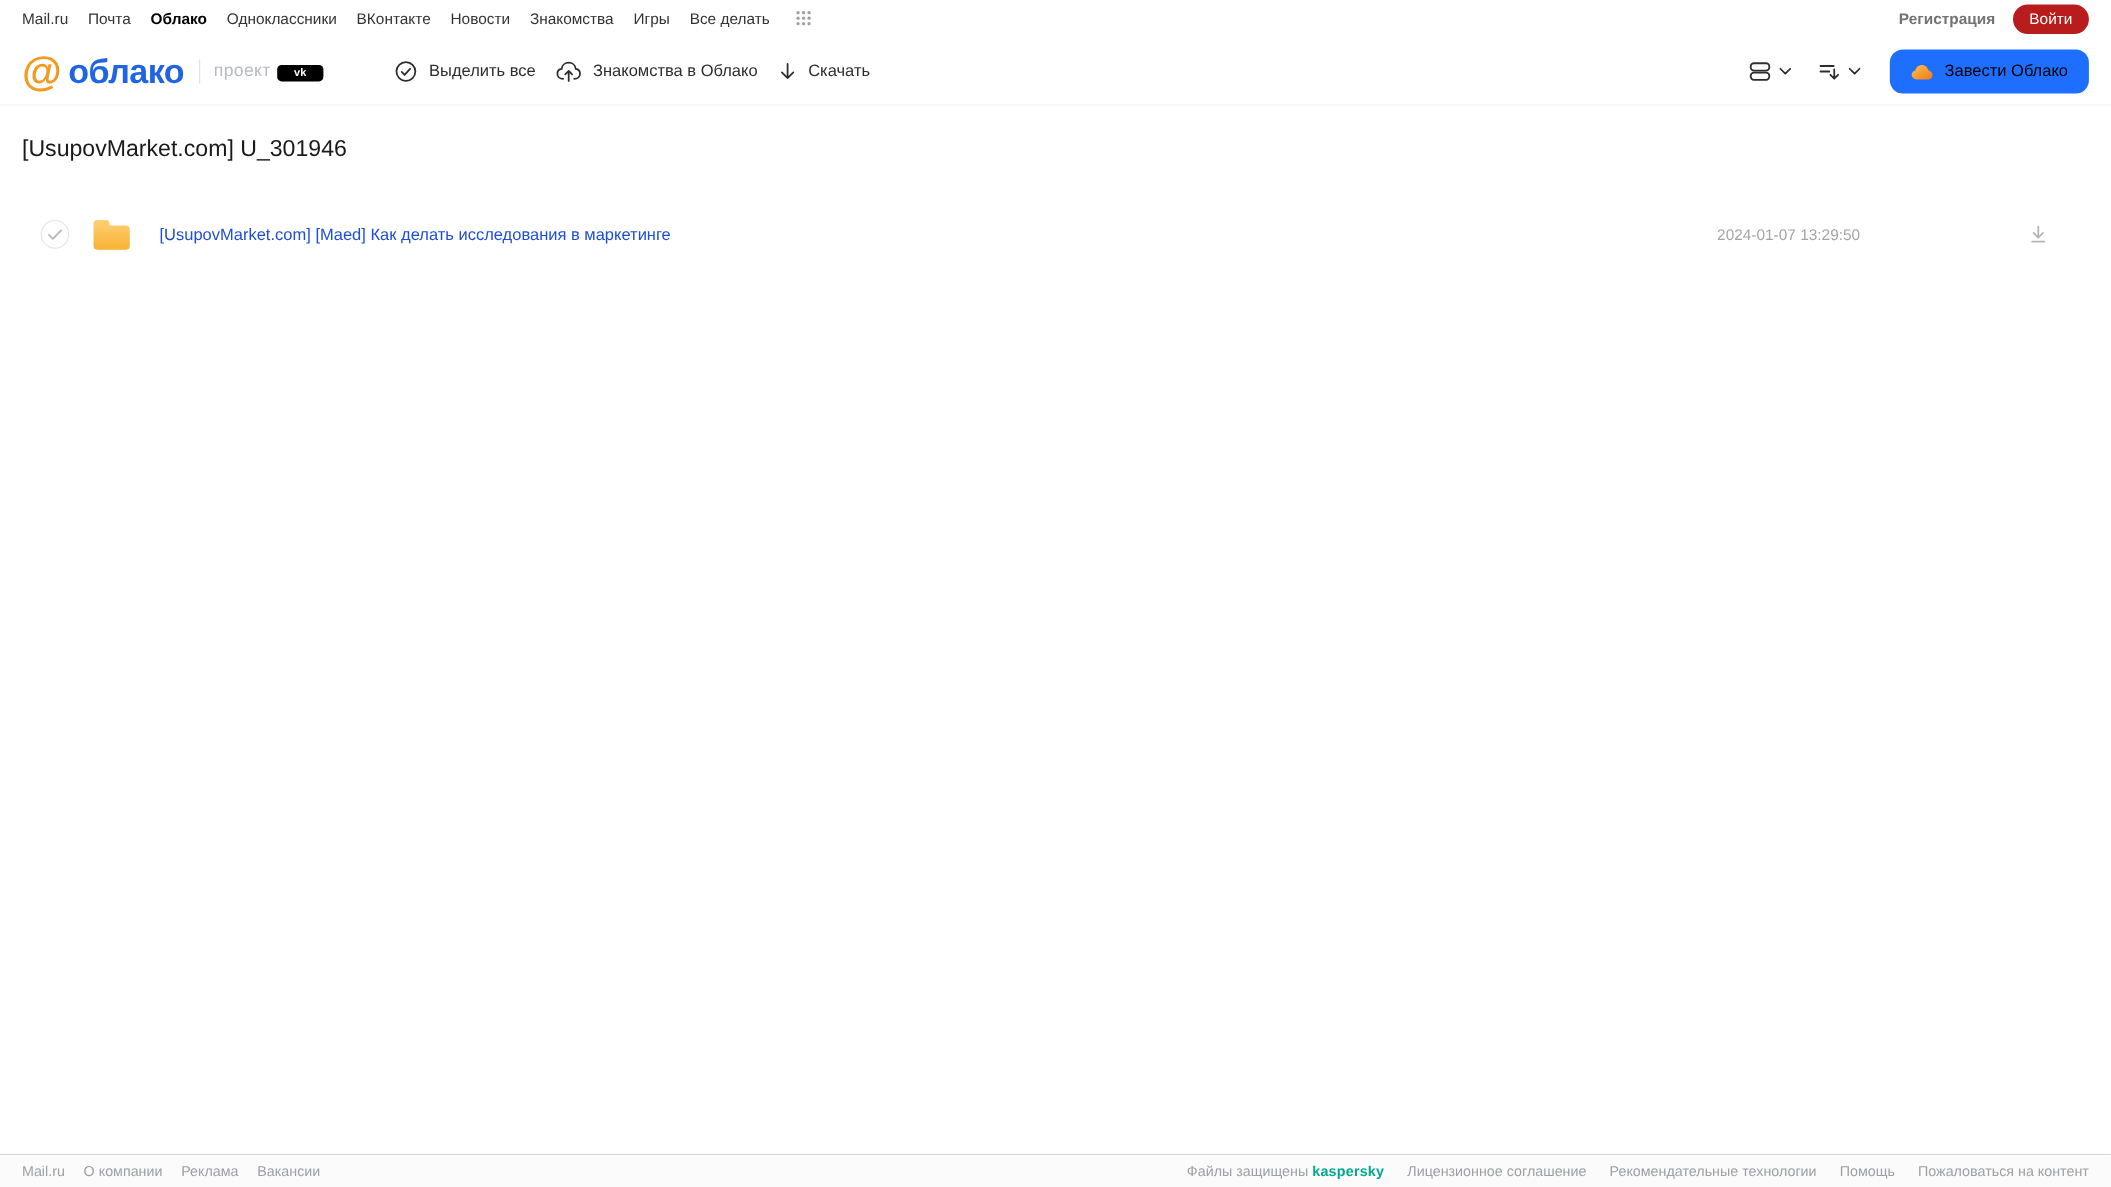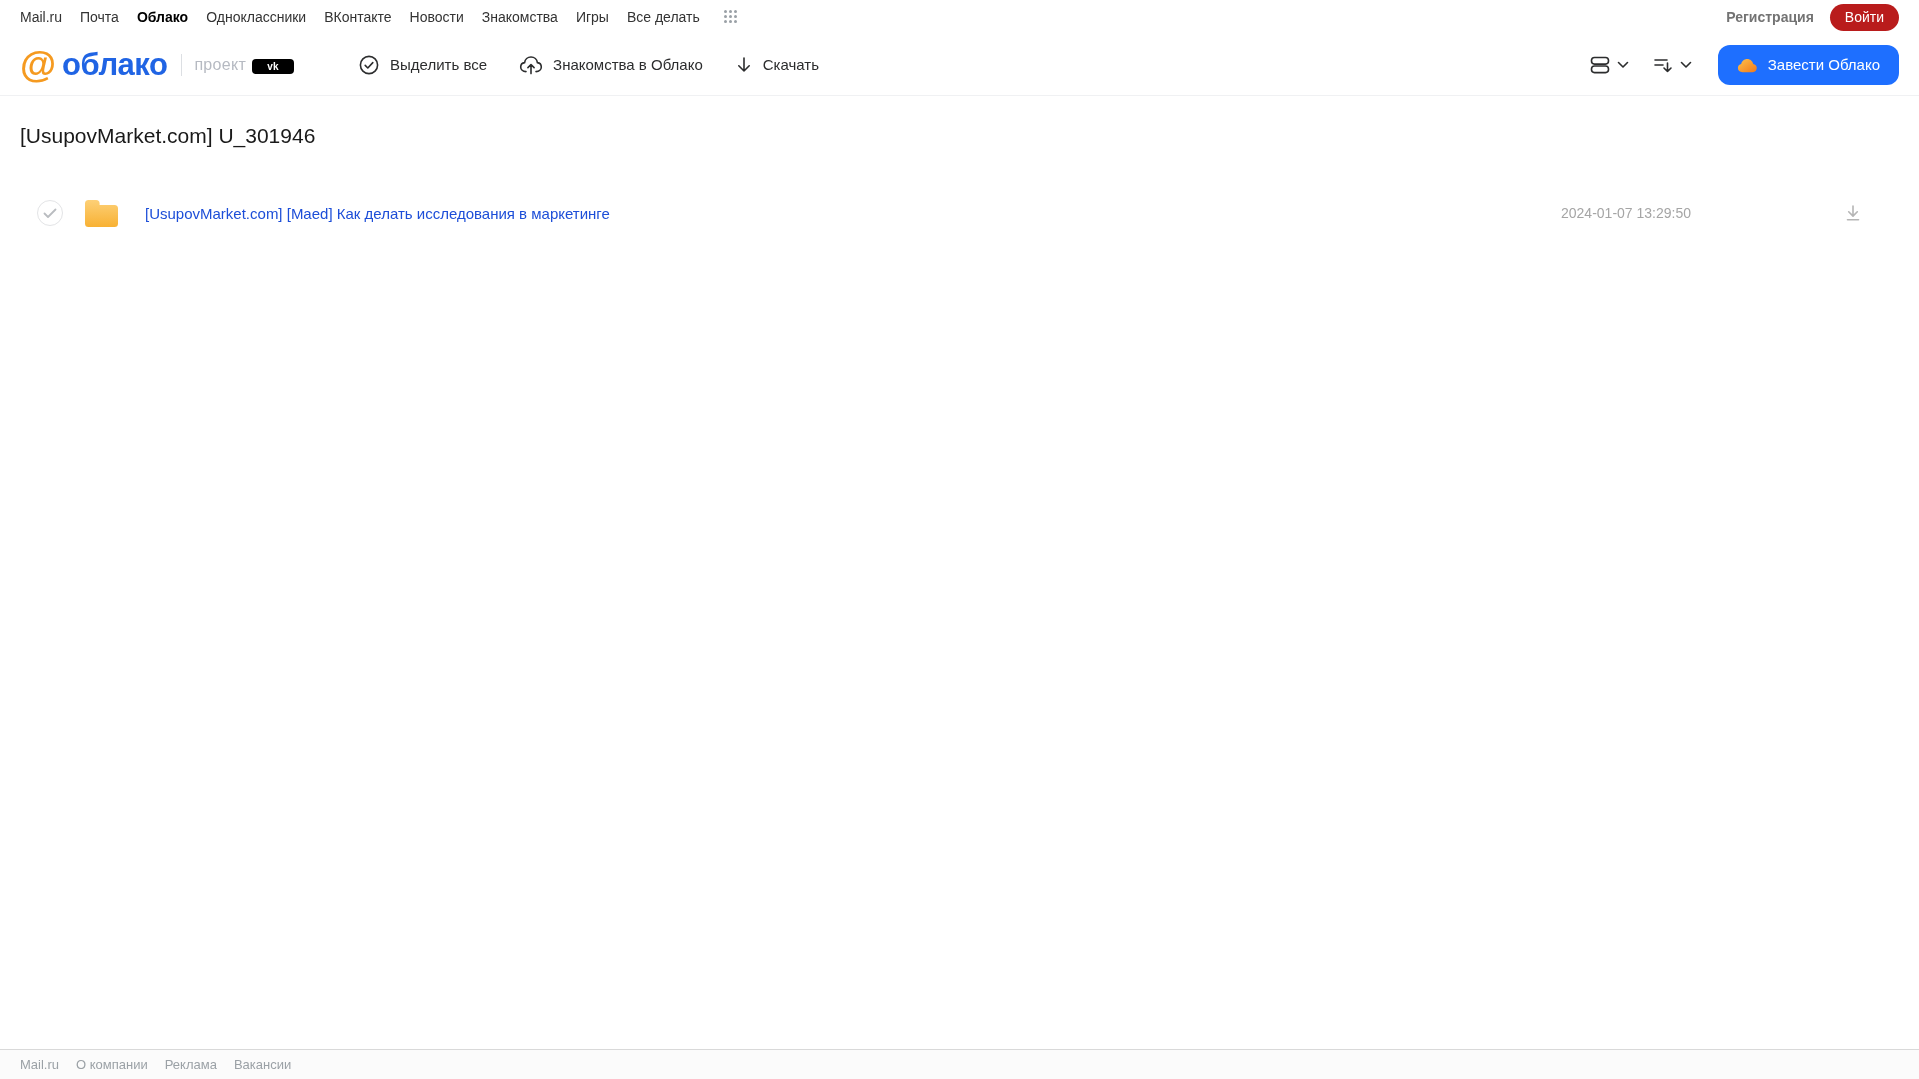--- a/index.html
+++ b/index.html
@@ -40,31 +40,31 @@
   .logo { display:flex; align-items:center; cursor:pointer; }
   .logo-at { color:#f59a20; font-size:37px; font-weight:700; line-height:1; margin-right:6px; }
   .logo-word { color:#2064e4; font-size:31px; font-weight:700; letter-spacing:-0.5px; }
   .logo-divider { width:1px; height:22px; background:#dcdfe3; margin:0 12px 0 14px; }
   .logo-project { color:#b6bac2; font-size:16px; letter-spacing:0.3px; display:flex; align-items:flex-end; gap:6px; }
   .vk-badge {
     width:42px; height:15px; background:#000000; border-radius:4px;
     color:#fff; font-size:10px; font-weight:700;
     display:inline-flex; align-items:center; justify-content:center;
   }
-  .toolbar { display:flex; align-items:center; gap:32px; margin-left:64px; }
+  .toolbar { display:flex; align-items:center; gap:18px; margin-left:64px; }
   .tool-btn {
     display:flex; align-items:center; gap:10px;
     font-size:15px; color:#2c2d2e; cursor:pointer; background:none; border:none;
     font-family:inherit;
   }
   .header-right { margin-left:auto; display:flex; align-items:center; gap:14px; }
   .icon-dd { display:flex; align-items:center; gap:5px; cursor:pointer; padding:4px; }
   .create-btn {
     margin-left:8px; height:40px; padding:0 19px; border:none; cursor:pointer;
-    background:#1e6fff; border-radius:12px; color:#ffffff;
+    background:#1e6fff; border-radius:12px; color:#000000;
     font-family:inherit; font-size:15px; font-weight:500;
     display:flex; align-items:center; gap:9px;
   }
 
   
   .content { padding:28px 20px 0 20px; }
   .page-title { font-size:21px; font-weight:400; color:#1a1a1a; }
   .file-list { margin-top:42px; }
   .file-row {
     display:flex; align-items:center; height:46px;
@@ -244,13 +244,23 @@
   </div>
 </div>
 
 <div class="footer">
   <div class="f-left">
     <a>Mail.ru</a>
     <a>О компании</a>
     <a>Реклама</a>
     <a>Вакансии</a>
   </div>
+  <div class="f-right">
+    <span>
+      <span>Файлы защищены</span>
+      <span class="kaspersky">kaspersky</span>
+    </span>
+    <a>Лицензионное соглашение</a>
+    <a>Рекомендательные технологии</a>
+    <a>Помощь</a>
+    <a>Пожаловаться на контент</a>
+  </div>
 </div>
 
 </body></html>

